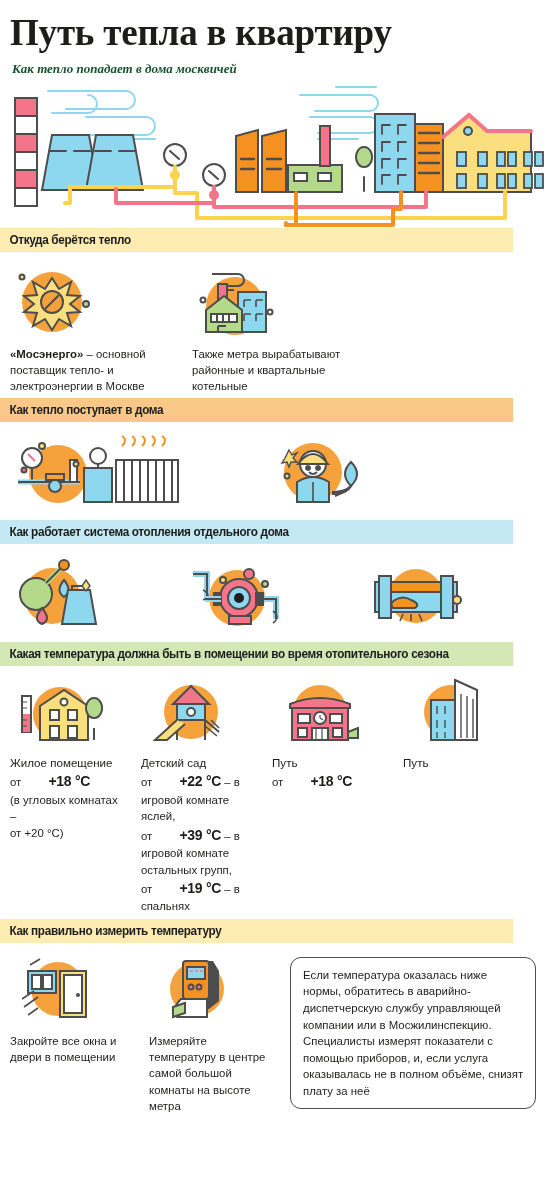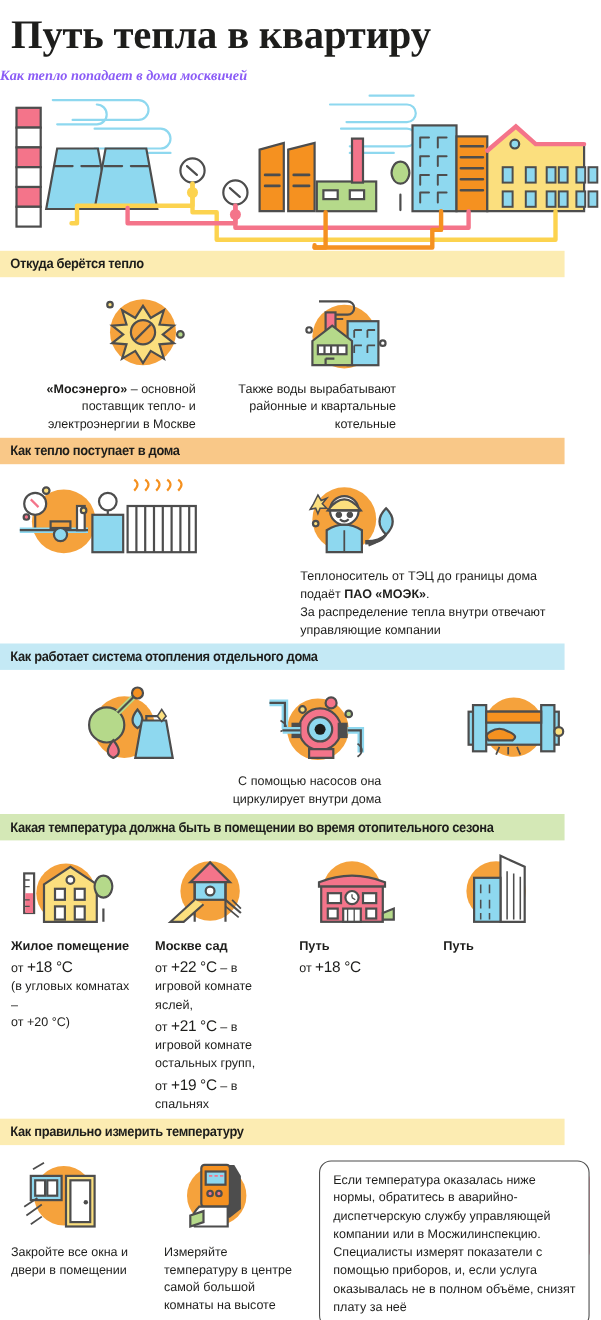--- a/index.html
+++ b/index.html
@@ -19,22 +19,22 @@
     font-weight: 700;
     letter-spacing: -0.2px;
     line-height: 1.05;
     padding: 14px 26px 0 10px;
   }
   .subtitle {
     font-family: "Liberation Serif", serif;
     font-style: italic;
     font-weight: 700;
     font-size: 13px;
-    padding: 8px 10px 0 0;
-    color: #8b5cf6;
+    padding: 8px 10px 0 12px;
+    color: #14532d;
   }
 
   
   .hero { width: 546px; height: 145px; margin-top: 6px; }
 
   
   .sec-head {
     height: 24px;
     display: flex;
     align-items: center;
@@ -47,44 +47,45 @@
     color: #1d1d1b;
   }
   .sec-head.yellow { background: #fcecb2; }
   .sec-head.orange { background: #f9c888; }
   .sec-head.blue   { background: #c4e9f5; }
   .sec-head.green  { background: #d4e8b6; }
 
   
   .cols { display: flex; padding: 0 10px; gap: 0; }
   .col { padding-right: 14px; }
-  .col-3 { width: 182px; text-align: right; }
+  .col-3 { width: 182px; }
   .col-2 { width: 278px; }
   .col-4 { width: 131px; }
 
   .ico { height: 74px; margin: 12px 0 8px 0; }
   .ico.small { height: 70px; }
 
   .ctext {
     font-size: 11.4px;
     line-height: 1.42;
     color: #1d1d1b;
   }
   .ctext b { font-weight: 700; }
 
   .tlabel {
     font-size: 11.6px;
-    font-weight: 700;
+    font-weight: 400;
     margin-bottom: 2px;
   }
   .tval { font-size: 11.4px; line-height: 1.45; }
   .big {
-    font-weight: 400;
+    font-weight: 700;
     font-size: 14px;
     letter-spacing: -0.3px;
+    margin-left: 24px;
   }
 
   
   .callout-wrap { position: relative; width: 246px; margin-top: 14px; }
   .callout-shadow {
     position: absolute; left: 3px; top: 6px;
     width: 243px; height: 88px;
     background: #f4748a; border-radius: 11px;
   }
   .callout {
@@ -245,21 +246,21 @@
                 </g>
             <path d="M14 46 l18 -14 l18 14 v22 h-36 z" fill="#b5d98a"></path>
             <rect x="19" y="50" width="26" height="8" fill="#fff"></rect>
             <path d="M25 50 v8 M31 50 v8 M37 50 v8"></path>
             <path d="M26 62 h8 M26 62 v6"></path>
             <circle cx="11" cy="36" r="2.5" fill="#fff"></circle>
             <circle cx="78" cy="48" r="2.5" fill="#fff"></circle>
           </g>
             </svg>
         </div>
-        <div class="ctext">Также воды вырабатывают районные и квартальные котельные</div>
+        <div class="ctext">Также метра вырабатывают районные и квартальные котельные</div>
       </div>
     </div>
   </div>
 
   <div>
     <div class="sec-head orange">Как тепло поступает в дома</div>
     <div class="sec-body cols">
       <div class="col col-2">
         <div class="ico">
           <svg viewBox="0 0 180 74" height="74">
@@ -301,21 +302,20 @@
             <path d="M35 32 a2 2 0 1 0 0.1 0 M45 32 a2 2 0 1 0 0.1 0" fill="#4d4d4d"></path>
             <path d="M36 38 q4 4 8 0"></path>
             <path d="M62 62 q10 -4 16 -10" fill="#fbdf7e"></path>
             <path d="M60 58 q12 0 18 -6 q-4 8 -18 8 z" fill="#fbdf7e"></path>
             <path d="M78 28 q12 12 0 24 q-12 -12 0 -24 z" fill="#8ed8ef"></path>
             <path d="M16 16 l3 5 l5 -2 l-4 5 l4 4 l-6 0 l-2 5 l-2 -5 l-5 1 l3 -5 z" fill="#fbdf7e" stroke-width="1.4"></path>
             <circle cx="14" cy="42" r="2.5" fill="#fbdf7e"></circle>
           </g>
             </svg>
         </div>
-        <div class="ctext">Теплоноситель от ТЭЦ до границы дома подаёт <b>ПАО «МОЭК»</b>.<br>За распределение тепла внутри отвечают управляющие компании</div>
       </div>
     </div>
   </div>
 
   <div>
     <div class="sec-head blue">Как работает система отопления отдельного дома</div>
     <div class="sec-body cols">
       <div class="col col-3">
         <div class="ico">
           <svg viewBox="0 0 100 74" height="74">
@@ -352,21 +352,20 @@
             <path d="M79 43 h12 v20" stroke-width="6" stroke="#8ed8ef"></path>
                 <path d="M79 43 h12 v20"></path>
             <path d="M88 55 q8 6 0 12" stroke-width="1.6"></path>
             <path d="M44 60 h22 v8 h-22 z" fill="#f4748a"></path>
             <circle cx="64" cy="18" r="5" fill="#f4748a"></circle>
             <circle cx="38" cy="24" r="3" fill="#fbdf7e"></circle>
             <circle cx="80" cy="28" r="3" fill="#b5d98a"></circle>
           </g>
             </svg>
         </div>
-        <div class="ctext">С помощью насосов она циркулирует внутри дома</div>
       </div>
       <div class="col col-3">
         <div class="ico">
           <svg viewBox="0 0 110 74" height="74">
               <g stroke="#4d4d4d" stroke-width="2" fill="none">
             <circle cx="55" cy="40" r="27" fill="#f5a23c" stroke="none"></circle>
             <rect x="14" y="26" width="82" height="30" fill="#8ed8ef"></rect>
             <rect x="18" y="20" width="12" height="42" fill="#8ed8ef"></rect>
             <rect x="80" y="20" width="12" height="42" fill="#8ed8ef"></rect>
             <path d="M30 26 h50 v10 h-50 z" fill="#f59120"></path>
@@ -415,22 +414,22 @@
             <path d="M32 26 l18 -18 l18 18 z" fill="#f4748a"></path>
             <rect x="36" y="26" width="28" height="16" fill="#8ed8ef"></rect>
             <circle cx="50" cy="34" r="4" fill="#fff"></circle>
             <path d="M36 26 v36 M64 26 v36"></path>
             <path d="M36 42 l-22 20 h12 l18 -16" fill="#fbdf7e"></path>
             <path d="M64 42 l14 12"></path>
             <path d="M64 48 l12 10 M70 42 l8 8" stroke-width="1.6"></path>
           </g>
             </svg>
         </div>
-        <div class="tlabel">Москве сад</div>
-        <div class="tval">от <span class="big">+22 °C</span> – в игровой комнате яслей,<br>от <span class="big">+21 °C</span> – в игровой комнате остальных групп,<br>от <span class="big">+19 °C</span> – в спальнях</div>
+        <div class="tlabel">Детский сад</div>
+        <div class="tval">от <span class="big">+22 °C</span> – в игровой комнате яслей,<br>от <span class="big">+39 °C</span> – в игровой комнате остальных групп,<br>от <span class="big">+19 °C</span> – в спальнях</div>
       </div>
       <div class="col col-4">
         <div class="ico small">
           <svg viewBox="0 0 100 70" height="70">
               <g stroke="#4d4d4d" stroke-width="2" fill="none">
             <circle cx="48" cy="34" r="27" fill="#f5a23c" stroke="none"></circle>
             <path d="M18 26 q30 -12 60 0 v4 h-60 z" fill="#f4748a"></path>
             <rect x="20" y="30" width="56" height="32" fill="#f4748a"></rect>
             <circle cx="48" cy="40" r="6" fill="#fff"></circle>
                 <path d="M48 40 v-3 M48 40 l3 2" stroke-width="1.2"></path>

